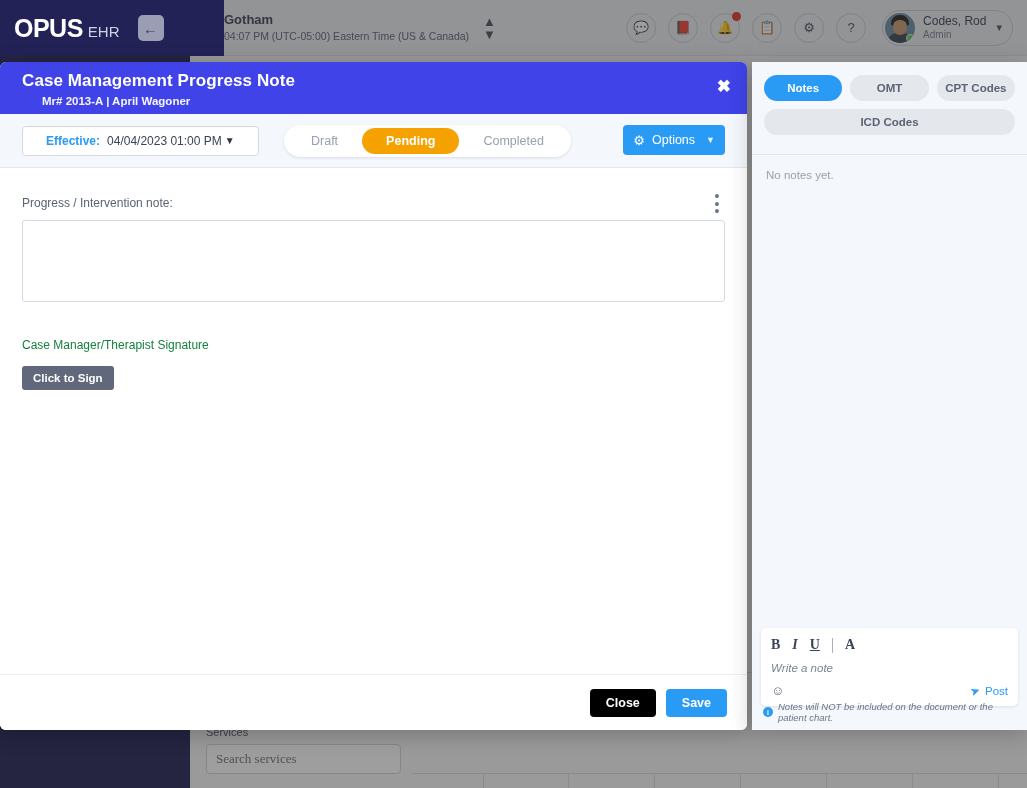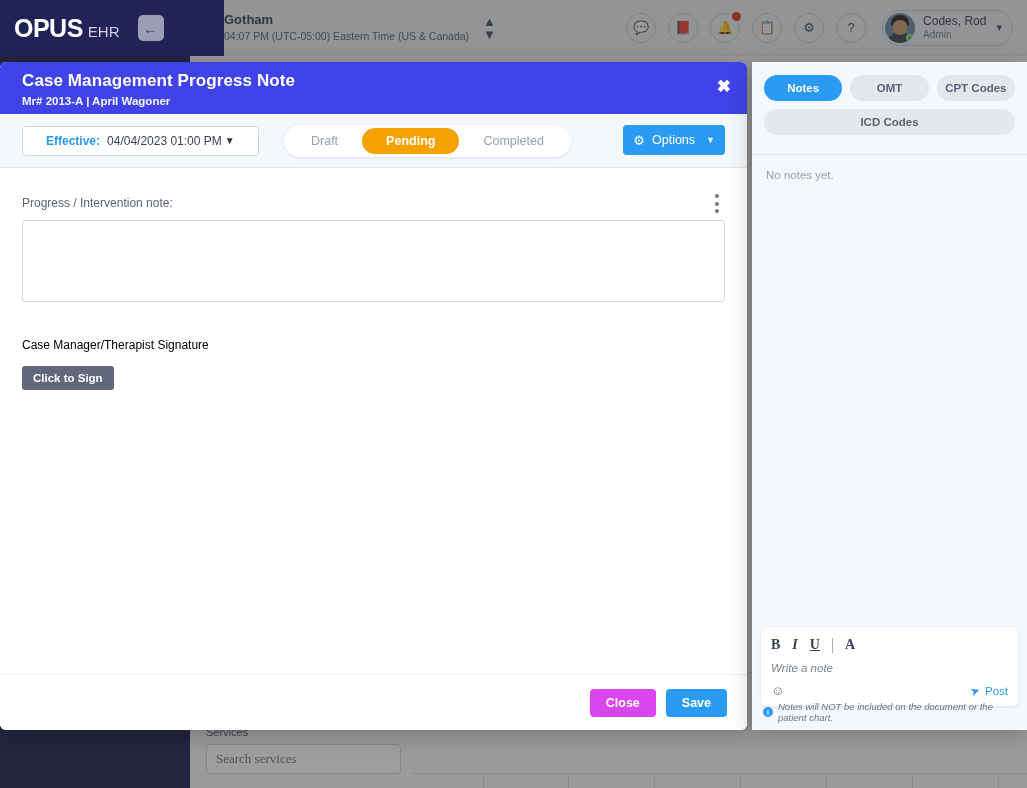--- a/index.html
+++ b/index.html
@@ -83,21 +83,21 @@
   .modal {
     position: absolute; left: 0; top: 62px; width: 747px; height: 668px;
     background: #ffffff; border-radius: 6px;
     box-shadow: 0 4px 22px rgba(0,0,0,0.25); overflow: hidden;
   }
   .modal-header {
     height: 52px; background: #3f43e8; color: #fff;
     padding: 9px 18px 0 22px; position: relative;
   }
   .modal-title { font-size: 17px; font-weight: bold; letter-spacing: .1px; }
-  .modal-sub { font-size: 11.5px; font-weight: bold; margin-top: 4px; opacity: .95; }
+  .modal-sub { font-size: 11.5px; font-weight: bold; margin-top: 4px; opacity: .95; margin-left: 20px; }
   .modal-close {
     position: absolute; right: 16px; top: 16px; color: #fff;
     font-size: 17px; font-weight: bold; cursor: pointer; line-height: 1;
   }
   .modal-toolbar {
     height: 54px; background: #f4f7fb; border-bottom: 1px solid #e2e7ef;
     display: flex; align-items: center; padding: 0 22px; position: relative;
   }
   .eff-box {
     border: 1px solid #d3d9e2; background: #fff; border-radius: 4px;
@@ -132,37 +132,37 @@
   .kebab {
     position: absolute; right: 22px; top: 25px; width: 16px; text-align: center;
     color: #6c7488; font-size: 14px; line-height: .55; cursor: pointer; letter-spacing: 0;
   }
   .kebab span { display: block; }
   .note-area {
     width: 703px; height: 82px; border: 1px solid #d3d9e2; border-radius: 3px;
     background: #fff; resize: none; padding: 8px;
     font-family: "Liberation Sans", sans-serif; font-size: 12.5px; color: #3c4257;
   }
-  .sig-label { font-size: 12px; color: #000000; margin-top: 32px; }
+  .sig-label { font-size: 12px; color: #15803d; margin-top: 32px; }
   .sign-btn {
     margin-top: 14px; background: #62687c; color: #fff; border: none;
     border-radius: 3px; height: 24px; padding: 0 11px; font-size: 11.5px;
     font-weight: bold; cursor: pointer; font-family: "Liberation Sans", sans-serif;
   }
   .modal-footer {
     position: absolute; left: 0; right: 0; bottom: 0; height: 56px;
     background: #fff; border-top: 1px solid #eceff4;
     display: flex; align-items: center; justify-content: flex-end; padding-right: 20px;
   }
   .btn {
     height: 28px; border: none; border-radius: 4px; padding: 0 16px;
     font-size: 12.5px; font-weight: bold; color: #fff; cursor: pointer;
     font-family: "Liberation Sans", sans-serif;
   }
-  .btn-close { background: #d946ef; margin-right: 10px; }
+  .btn-close { background: #000000; margin-right: 10px; }
   .btn-save { background: #2a9bf5; }
 
   
   .notes-panel {
     position: absolute; left: 752px; top: 62px; width: 275px; height: 668px;
     background: #f4f7fb; box-shadow: 0 4px 22px rgba(0,0,0,0.22);
   }
   .tabs { padding: 13px 12px 11px 12px; }
   .tab-row { display: flex; gap: 8px; margin-bottom: 8px; }
   .tab {

